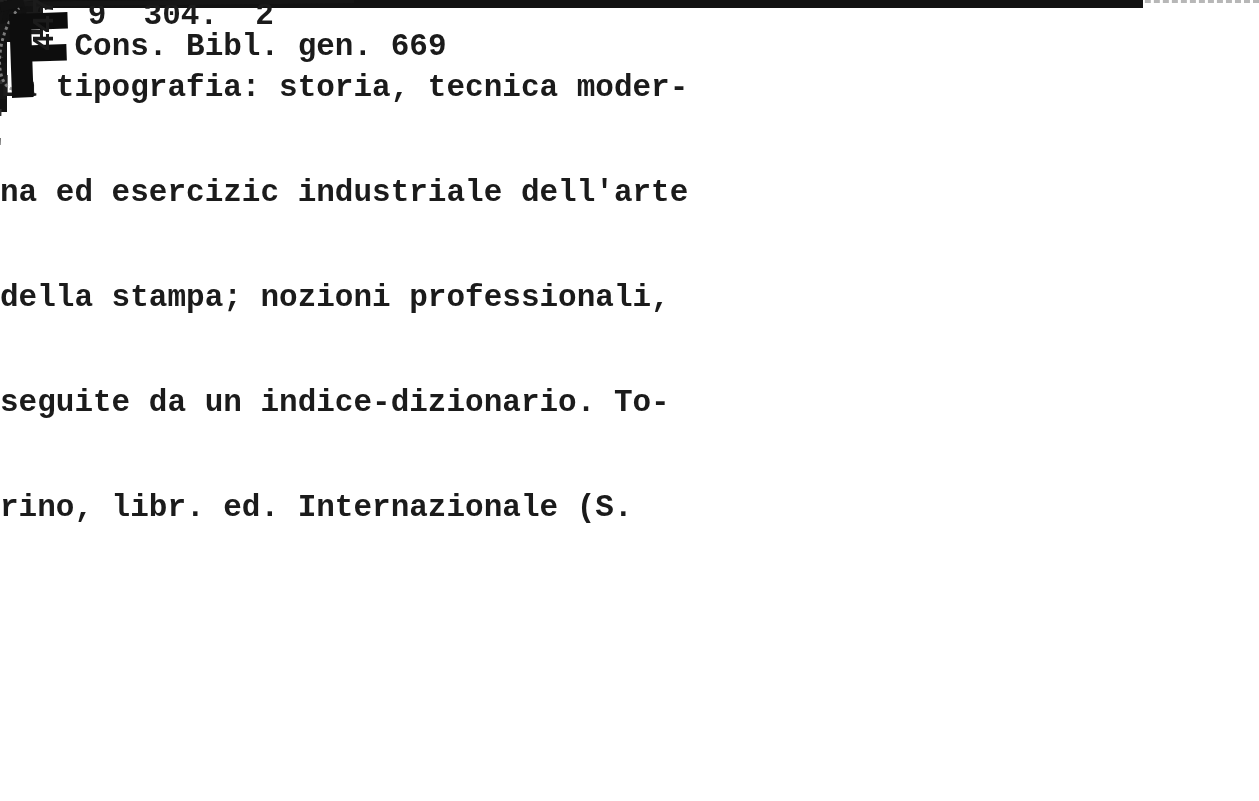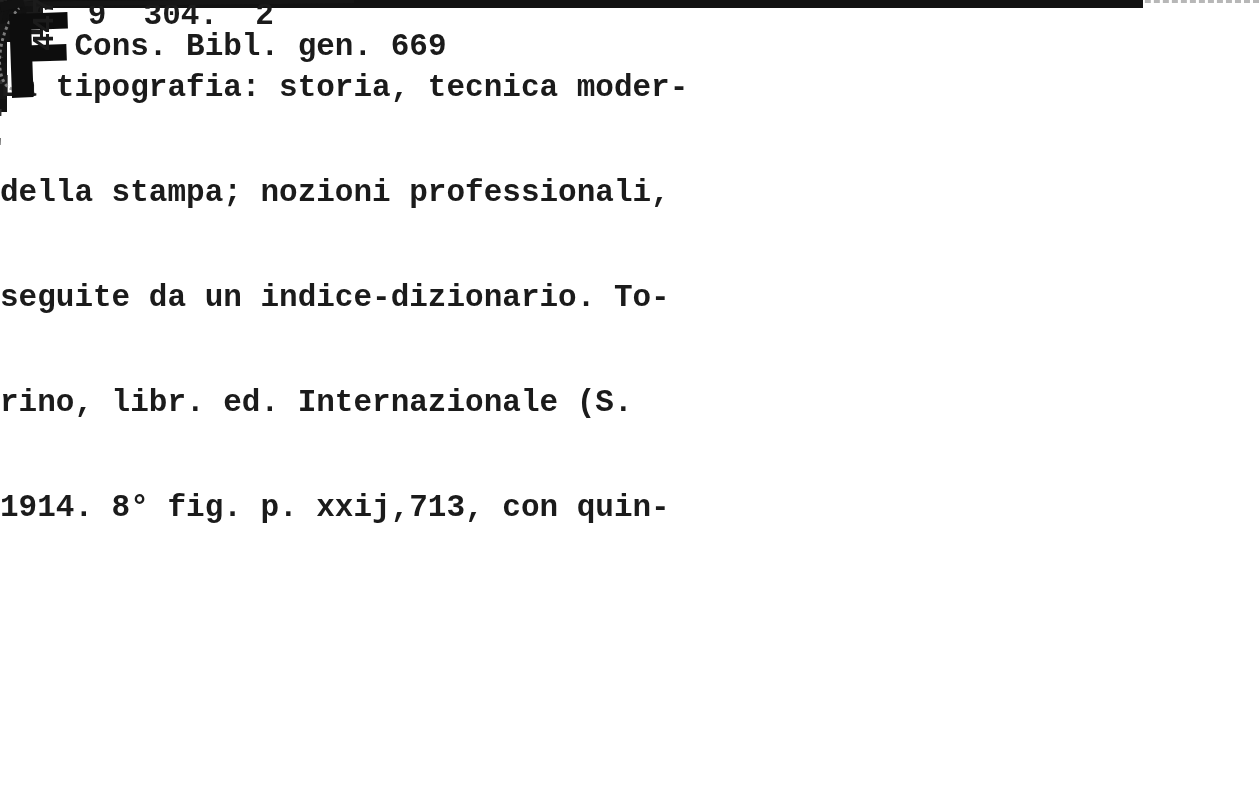--- a/index.html
+++ b/index.html
@@ -92,24 +92,24 @@
   <div class="abs tw" style="left:597;top:157;">
     <span>Cons. Bibl. gen. 669</span>
   </div>
   <div class="abs hand-m" style="left:949;top:138;">m</div>
   <div class="abs slash" style="left:942;top:158;width:72px;transform:rotate(-11deg);"></div>
   <div class="abs slash" style="left:1003;top:150;width:4px;height:15px;transform:rotate(35deg);"></div>
 
 
   <div class="abs tw body-block" style="left:296;top:307;">
     <div>La tipografia: storia, tecnica moder-</div>
+    <div>na ed esercizic industriale dell'arte</div>
     <div>della stampa; nozioni professionali,</div>
     <div>seguite da un indice-dizionario. To-</div>
     <div>rino, libr. ed. Internazionale (S.</div>
-    <div>1914. 8° fig. p. xxij,713, con quin-</div>
     
   </div>
 
   <div class="abs tw" style="left:479;top:658;padding-left:32px;">C. 9  304.  2</div>
   <div class="abs strike" style="left:437;top:674;width:354px;"></div>
 
   <div class="abs arc" style="left:523;top:691;"></div>
 
   <div class="abs thick-line" style="left:-3;top:699;width:24px;height:9px;transform:rotate(-13deg);"></div>
   <div class="abs hand-f" style="left:18;top:675;">F</div>

